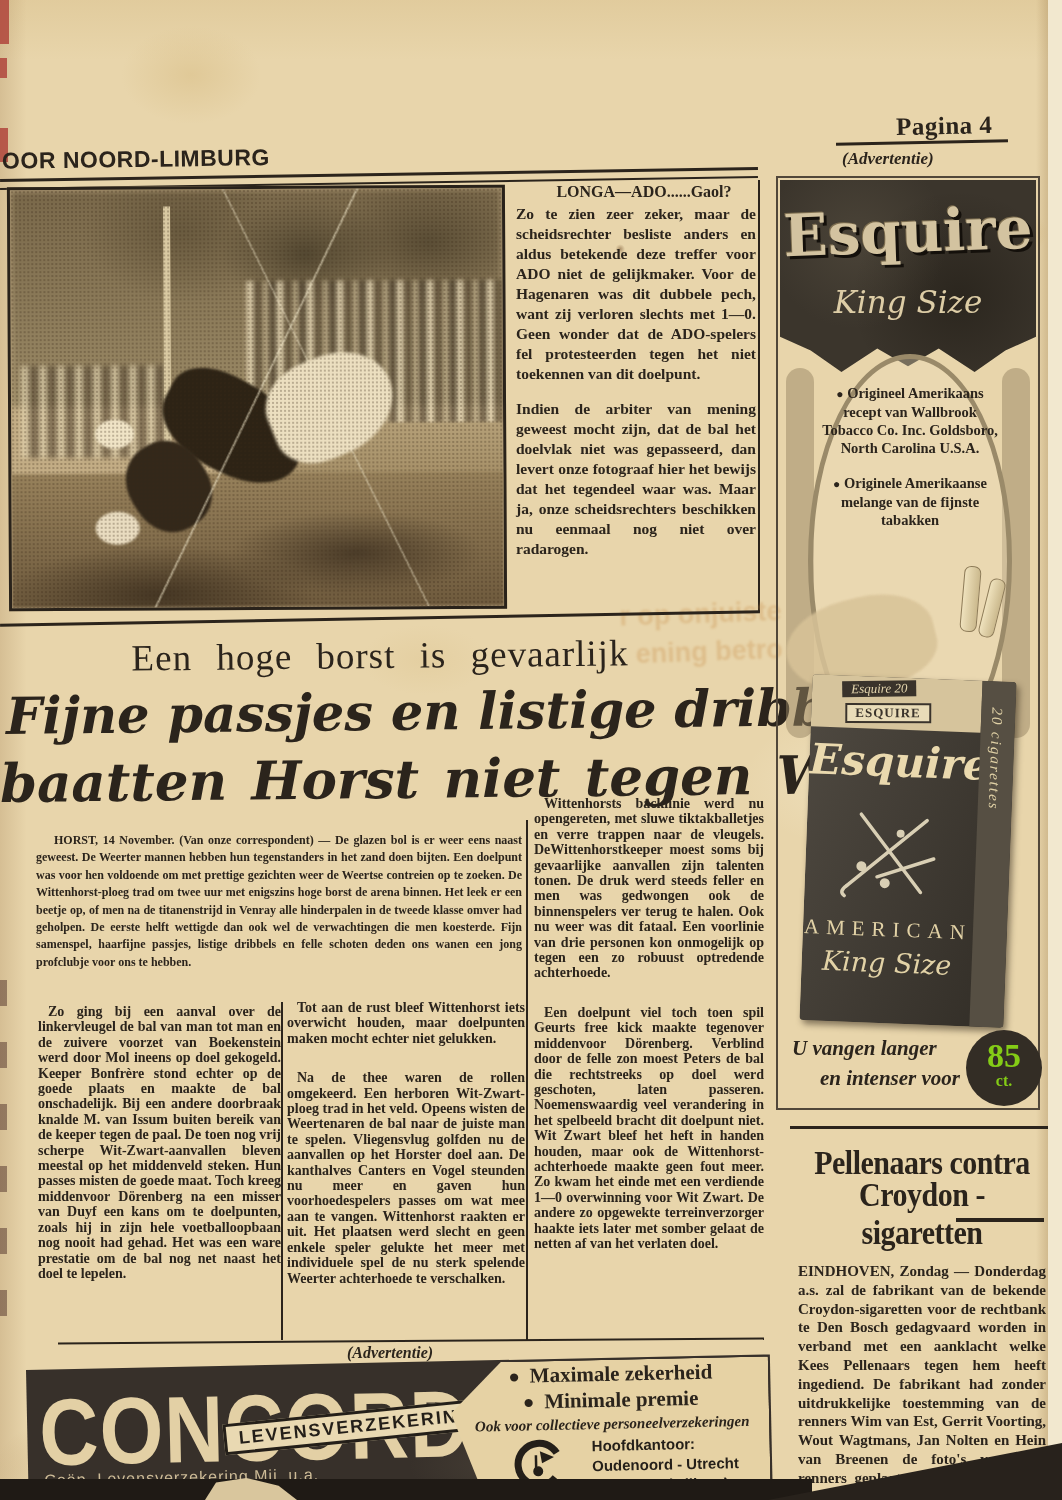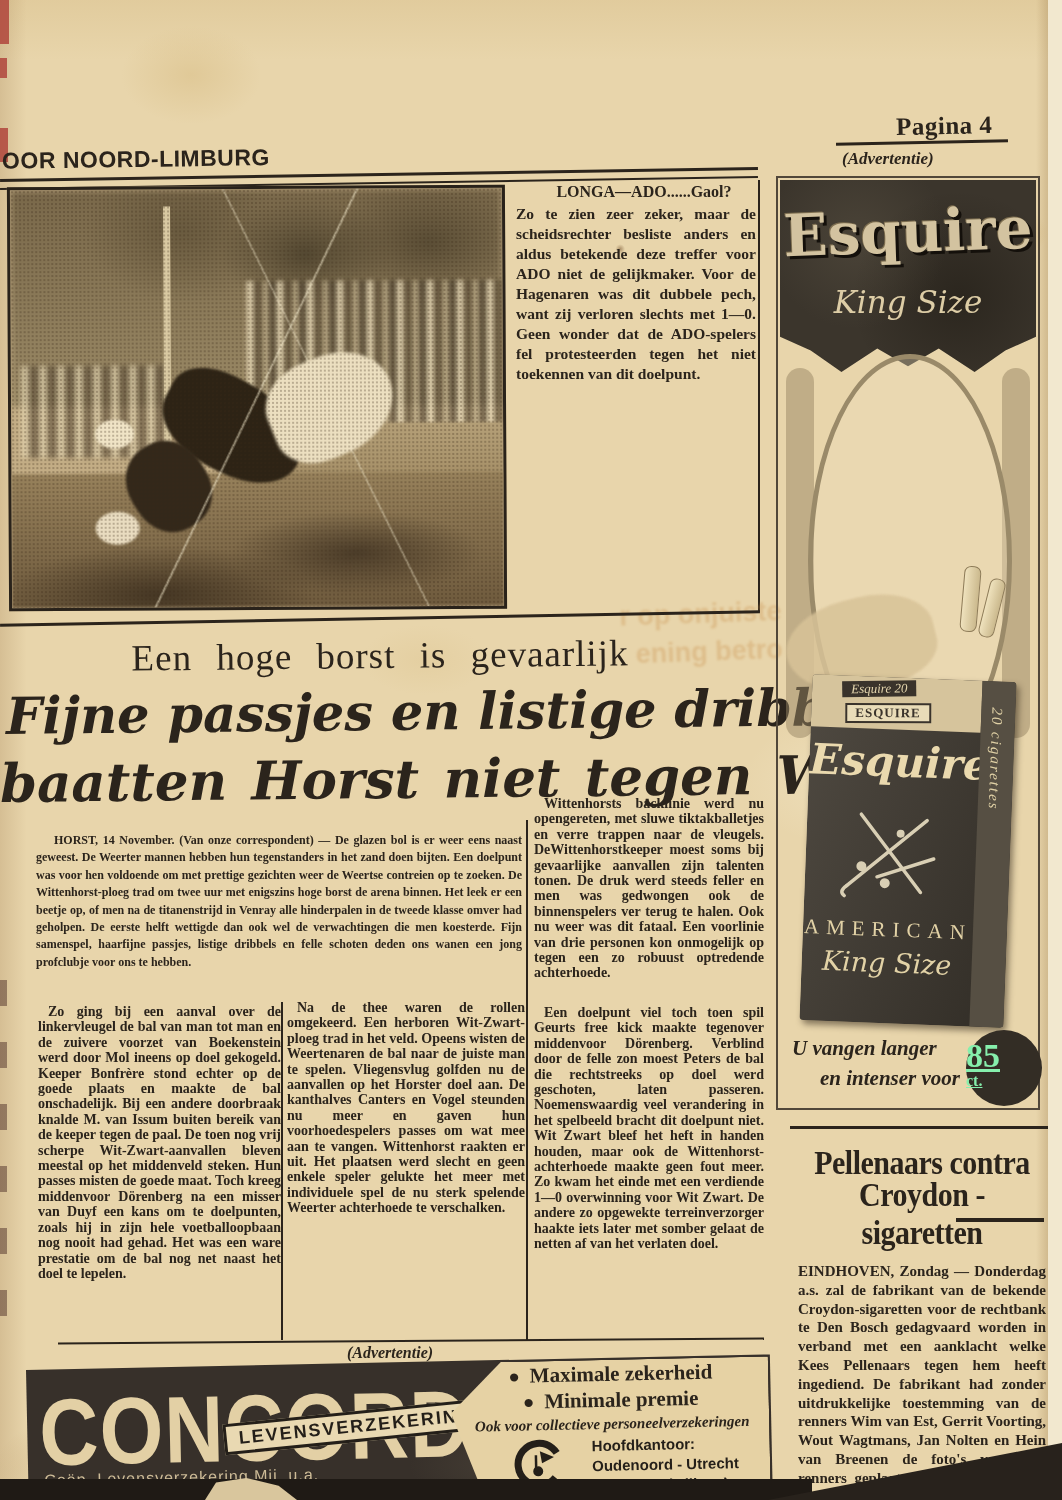--- a/index.html
+++ b/index.html
@@ -113,21 +113,21 @@
   .pack-band { position:absolute; left:30px; top:4px; background:#3a332b; color:#e5d6ae; font-style:italic; font-size:13px; padding:0 9px; transform:rotate(-3deg); }
   .pack-label { position:absolute; left:34px; top:26px; border:2px solid #3a332b; color:#3a332b; background:#e9dcb8; font-size:13px; font-weight:bold; letter-spacing:1px; padding:0 8px; transform:rotate(-2deg); }
   .pack-brand { position:absolute; left:0; top:60px; width:170px; text-align:center; font-family:"DejaVu Serif",serif; font-style:italic; font-weight:bold; font-size:42px; color:#ead9ae; }
   .pack-emblem { position:absolute; left:24px; top:122px; }
   .pack-american { position:absolute; left:0; top:240px; width:170px; text-align:center; font-size:21px; letter-spacing:7px; color:#e2d2a6; }
   .pack-kingsize { position:absolute; left:0; top:270px; width:170px; text-align:center; font-family:"DejaVu Serif",serif; font-style:italic; font-size:27px; color:#e2d2a6; }
   .pack-side { position:absolute; right:0; top:0; width:34px; height:100%; background:#564f43; color:#dfd0a5; }
   .pack-side span { position:absolute; left:7px; top:26px; writing-mode:vertical-rl; font-style:italic; font-size:15px; letter-spacing:2px; }
   .esq-tag1 { position:absolute; left:14px; top:858px; font-style:italic; font-weight:bold; font-size:21px; }
   .esq-tag2 { position:absolute; left:42px; top:888px; font-style:italic; font-weight:bold; font-size:21px; }
-  .esq-price { position:absolute; left:188px; top:852px; width:76px; height:76px; border-radius:50%; background:#332d25; color:#86efac; text-align:left;text-decoration:underline; }
+  .esq-price { position:absolute; left:188px; top:852px; width:76px; height:76px; border-radius:50%; background:#332d25; color:#84cc16; text-align:center; }
   .esq-price .n { font-size:34px; font-weight:bold; line-height:40px; display:block; margin-top:6px; }
   .esq-price .u { font-size:16px; font-weight:bold; line-height:10px; display:block; }
   .hr-esq { left:790px; top:1126px; width:258px; height:3px; }
 
   
   .croydon { left:798px; top:1146px; width:248px; }
   .cr-h { text-align:center; font-weight:bold; font-size:30px; transform:scaleY(1.12); letter-spacing:-.5px; line-height:34px; }
   .cr-underline { position:absolute; left:158px; top:72px; width:88px; height:4px; background:#2b241c; }
   .cr-body { margin-top:14px; font-size:15px; line-height:18.8px; text-align:justify; font-weight:bold; height:252px; overflow:hidden; }
 
@@ -195,58 +195,62 @@
     <div class="ph-halftone"></div>
   </div>
 
   <div class="abs longa justify">
     <div class="longa-head">
       <span>LONGA—ADO</span>
       <span>......</span>
       <span>Gaol?</span>
     </div>
     <p>Zo te zien zeer zeker, maar de scheidsrechter besliste anders en aldus betekende deze treffer voor ADO niet de gelijkmaker. Voor de Hagenaren was dit dubbele pech, want zij verloren slechts met 1—0. Geen wonder dat de ADO-spelers fel protesteerden tegen het niet toekennen van dit doelpunt.</p>
+    <p>Indien de arbiter van mening geweest mocht zijn, dat de bal het doelvlak niet was gepasseerd, dan levert onze fotograaf hier het bewijs dat het tegendeel waar was. Maar ja, onze scheidsrechters beschikken nu eenmaal nog niet over radarogen.</p>
   </div>
   <div class="abs vr vr1"></div>
 
   <div class="abs ghost">
     <div>r op onjuiste</div>
     <div>ening betro</div>
   </div>
 
   <div class="abs ink hr-headline"></div>
   <div class="abs kicker">Een hoge borst is gevaarlijk</div>
   <div class="abs headline hl1">Fijne passjes en listige dribbels</div>
   <div class="abs headline hl2">baatten Horst niet tegen Weert</div>
 
   <div class="abs lead justify">HORST, 14 November. (Van onze correspondent) — De glazen bol is er weer eens naast geweest. De Weerter mannen hebben hun tegenstanders in het zand doen bijten. Een doelpunt was voor hen voldoende om met prettige gezichten weer de Weertse contreien op te zoeken. De Wittenhorst-ploeg trad om twee uur met enigszins hoge borst de arena binnen. Het leek er een beetje op, of men na de titanenstrijd in Venray alle hinderpalen in de tweede klasse omver had geholpen. De eerste helft wettigde dan ook wel de verwachtingen die men koesterde. Fijn samenspel, haarfijne passjes, listige dribbels en felle schoten deden ons wanen een jong profclubje voor ons te hebben.</div>
   <div class="abs col1 newscol justify">
     <p>Zo ging bij een aanval over de linkervleugel de bal van man tot man en de zuivere voorzet van Boekenstein werd door Mol ineens op doel gekogeld. Keeper Bonfrère stond echter op de goede plaats en maakte de bal onschadelijk. Bij een andere doorbraak knalde M. van Issum buiten bereik van de keeper tegen de paal. De toen nog vrij scherpe Wit-Zwart-aanvallen bleven meestal op het middenveld steken. Hun passes misten de goede maat. Toch kreeg middenvoor Dörenberg na een misser van Duyf een kans om te doelpunten, zoals hij in zijn hele voetballoopbaan nog nooit had gehad. Het was een ware prestatie om de bal nog net naast het doel te lepelen.</p>
   </div>
   <div class="abs vr vr3"></div>
   <div class="abs col2 newscol justify">
+    <p>Tot aan de rust bleef Wittenhorst iets overwicht houden, maar doelpunten maken mocht echter niet gelukken.</p>
     <p>Na de thee waren de rollen omgekeerd. Een herboren Wit-Zwart-ploeg trad in het veld. Opeens wisten de Weertenaren de bal naar de juiste man te spelen. Vliegensvlug golfden nu de aanvallen op het Horster doel aan. De kanthalves Canters en Vogel steunden nu meer en gaven hun voorhoedespelers passes om wat mee aan te vangen. Wittenhorst raakten er uit. Het plaatsen werd slecht en geen enkele speler gelukte het meer met individuele spel de nu sterk spelende Weerter achterhoede te verschalken.</p>
   </div>
   <div class="abs vr vr2"></div>
   <div class="abs col3 newscol justify">
     <p>Wittenhorsts backlinie werd nu opengereten, met sluwe tiktakballetjes en verre trappen naar de vleugels. DeWittenhorstkeeper moest soms bij gevaarlijke aanvallen zijn talenten tonen. De druk werd steeds feller en men was gedwongen ook de binnenspelers ver terug te halen. Ook nu weer was dit fataal. Een voorlinie van drie personen kon onmogelijk op tegen een zo robuust optredende achterhoede.</p>
     <p>Een doelpunt viel toch toen spil Geurts free kick maakte tegenover middenvoor Dörenberg. Verblind door de felle zon moest Peters de bal die rechtstreeks op doel werd geschoten, laten passeren. Noemenswaardig veel verandering in het spelbeeld bracht dit doelpunt niet. Wit Zwart bleef het heft in handen houden, maar ook de Wittenhorst-achterhoede maakte geen fout meer. Zo kwam het einde met een verdiende 1—0 overwinning voor Wit Zwart. De andere zo opgewekte terreinverzorger haakte iets later met somber gelaat de netten af van het verlaten doel.</p>
   </div>
   <div class="abs ink hr-concordia"></div>
   <div class="abs adlabel adlabel-bottom">(Advertentie)</div>
 
   <div class="abs esq">
     <div class="esq-top">
       <div class="esq-brand">Esquire</div>
       <div class="esq-kingsize">King Size</div>
     </div>
     <div class="esq-bracket esq-bl"></div>
     <div class="esq-bracket esq-br"></div>
     <div class="esq-oval"></div>
     <div class="esq-bullets">
+      <div class="b"><span class="dot">●</span> <span>Origineel Amerikaans recept van Wallbrook Tobacco Co. Inc. Goldsboro, North Carolina U.S.A.</span></div>
+      <div class="b"><span class="dot">●</span> <span>Originele Amerikaanse melange van de fijnste tabakken</span></div>
     </div>
     <div class="cig cig1"></div>
     <div class="cig cig2"></div>
     <div class="esq-hand"></div>
     <div class="esq-pack">
       <div class="pack-top">
         <div class="pack-band"><span>Esquire</span> <span>20</span></div>
         <div class="pack-label">ESQUIRE</div>
       </div>
       <div class="pack-brand">Esquire</div>

